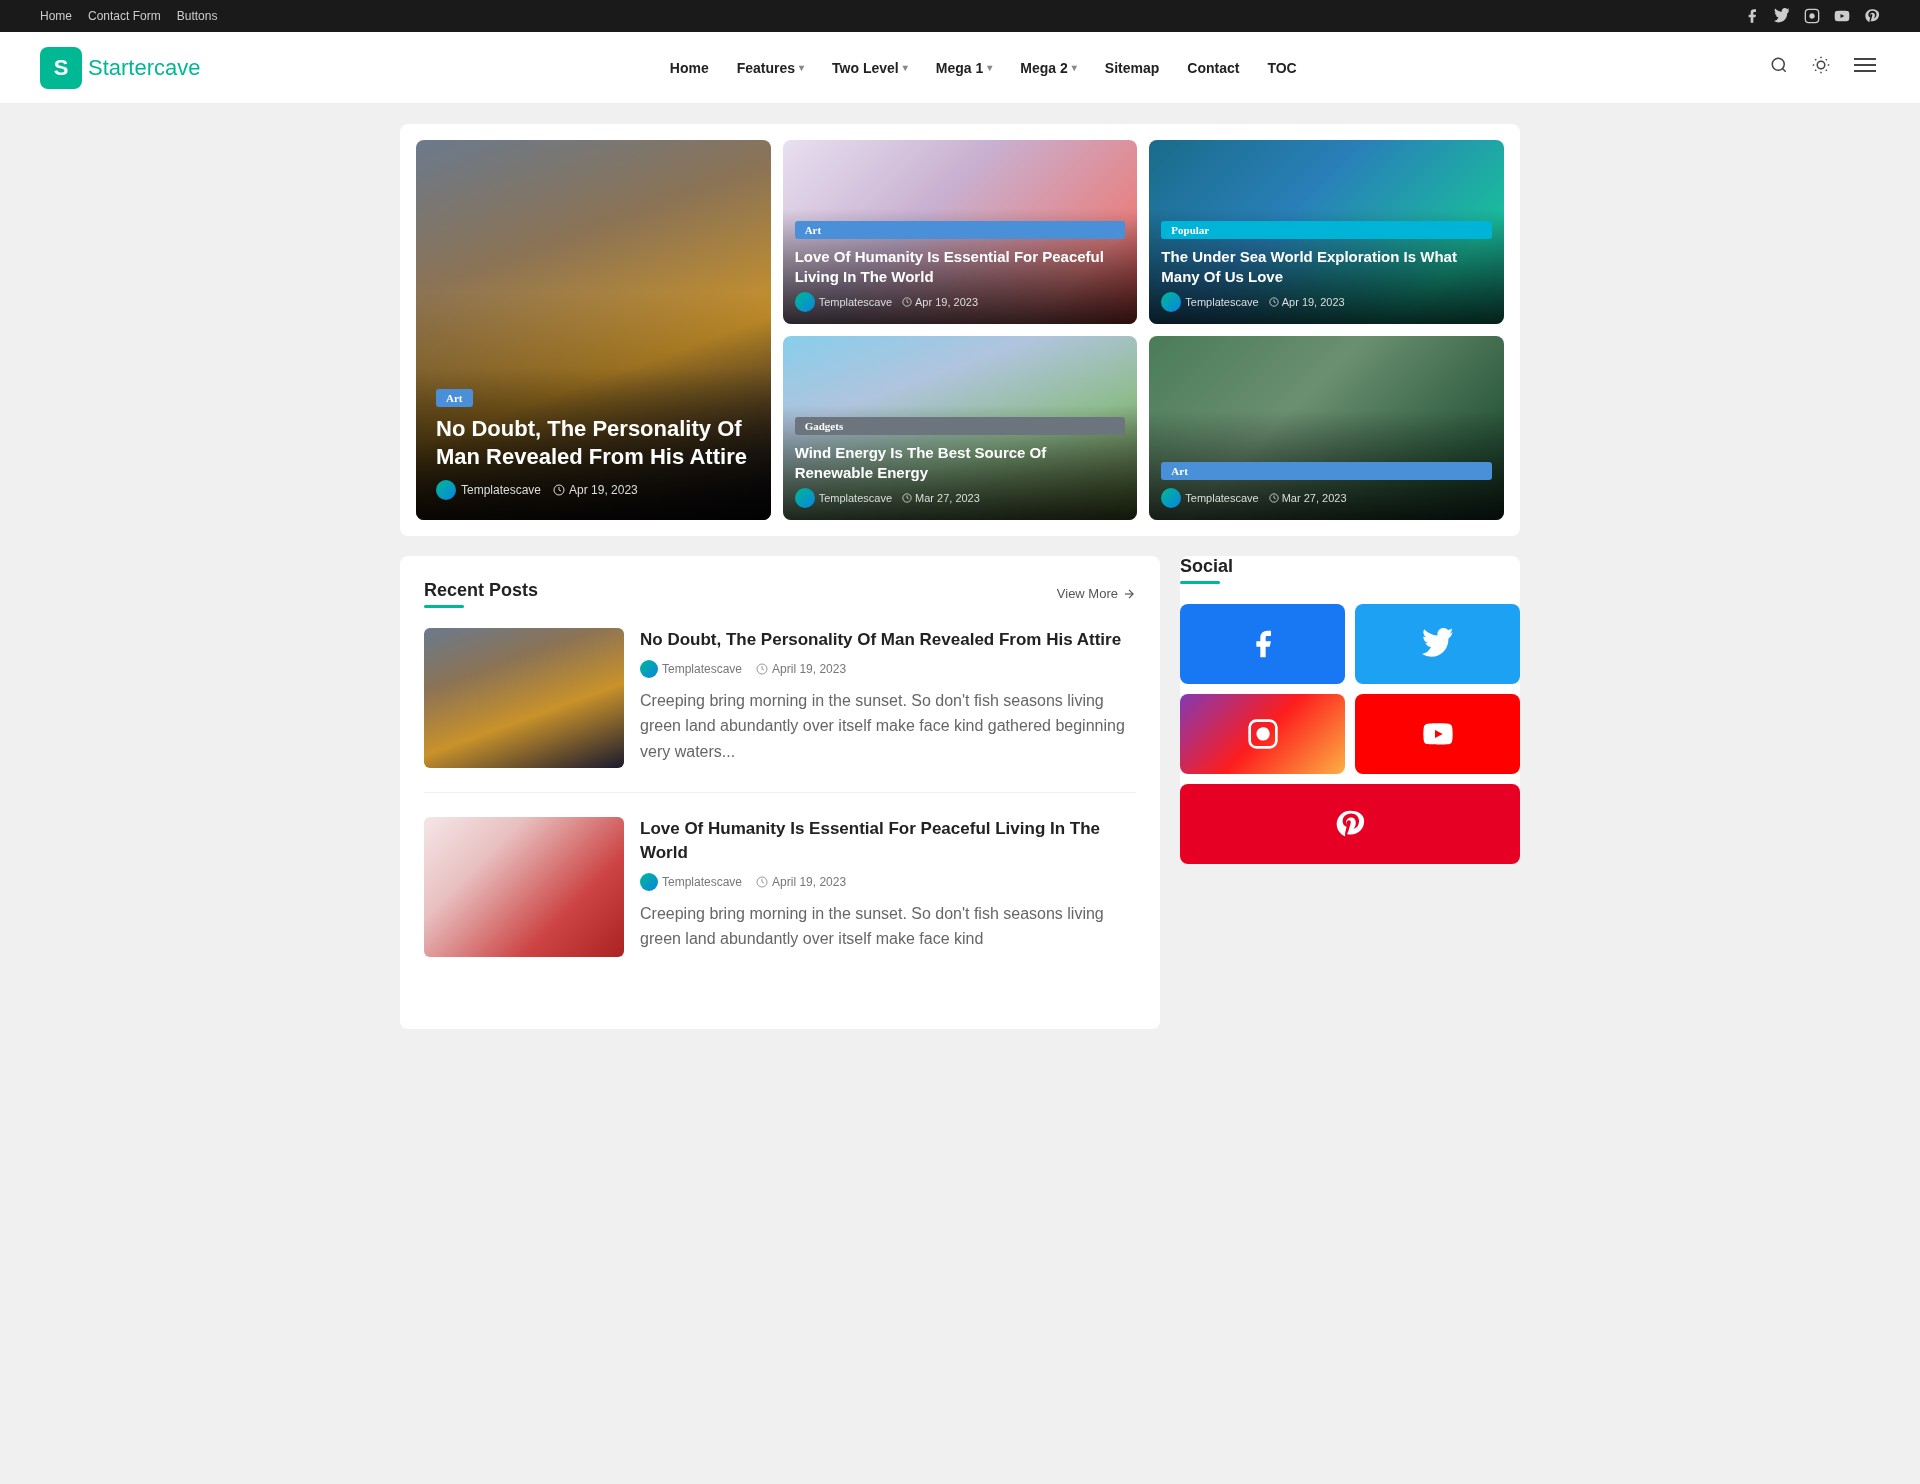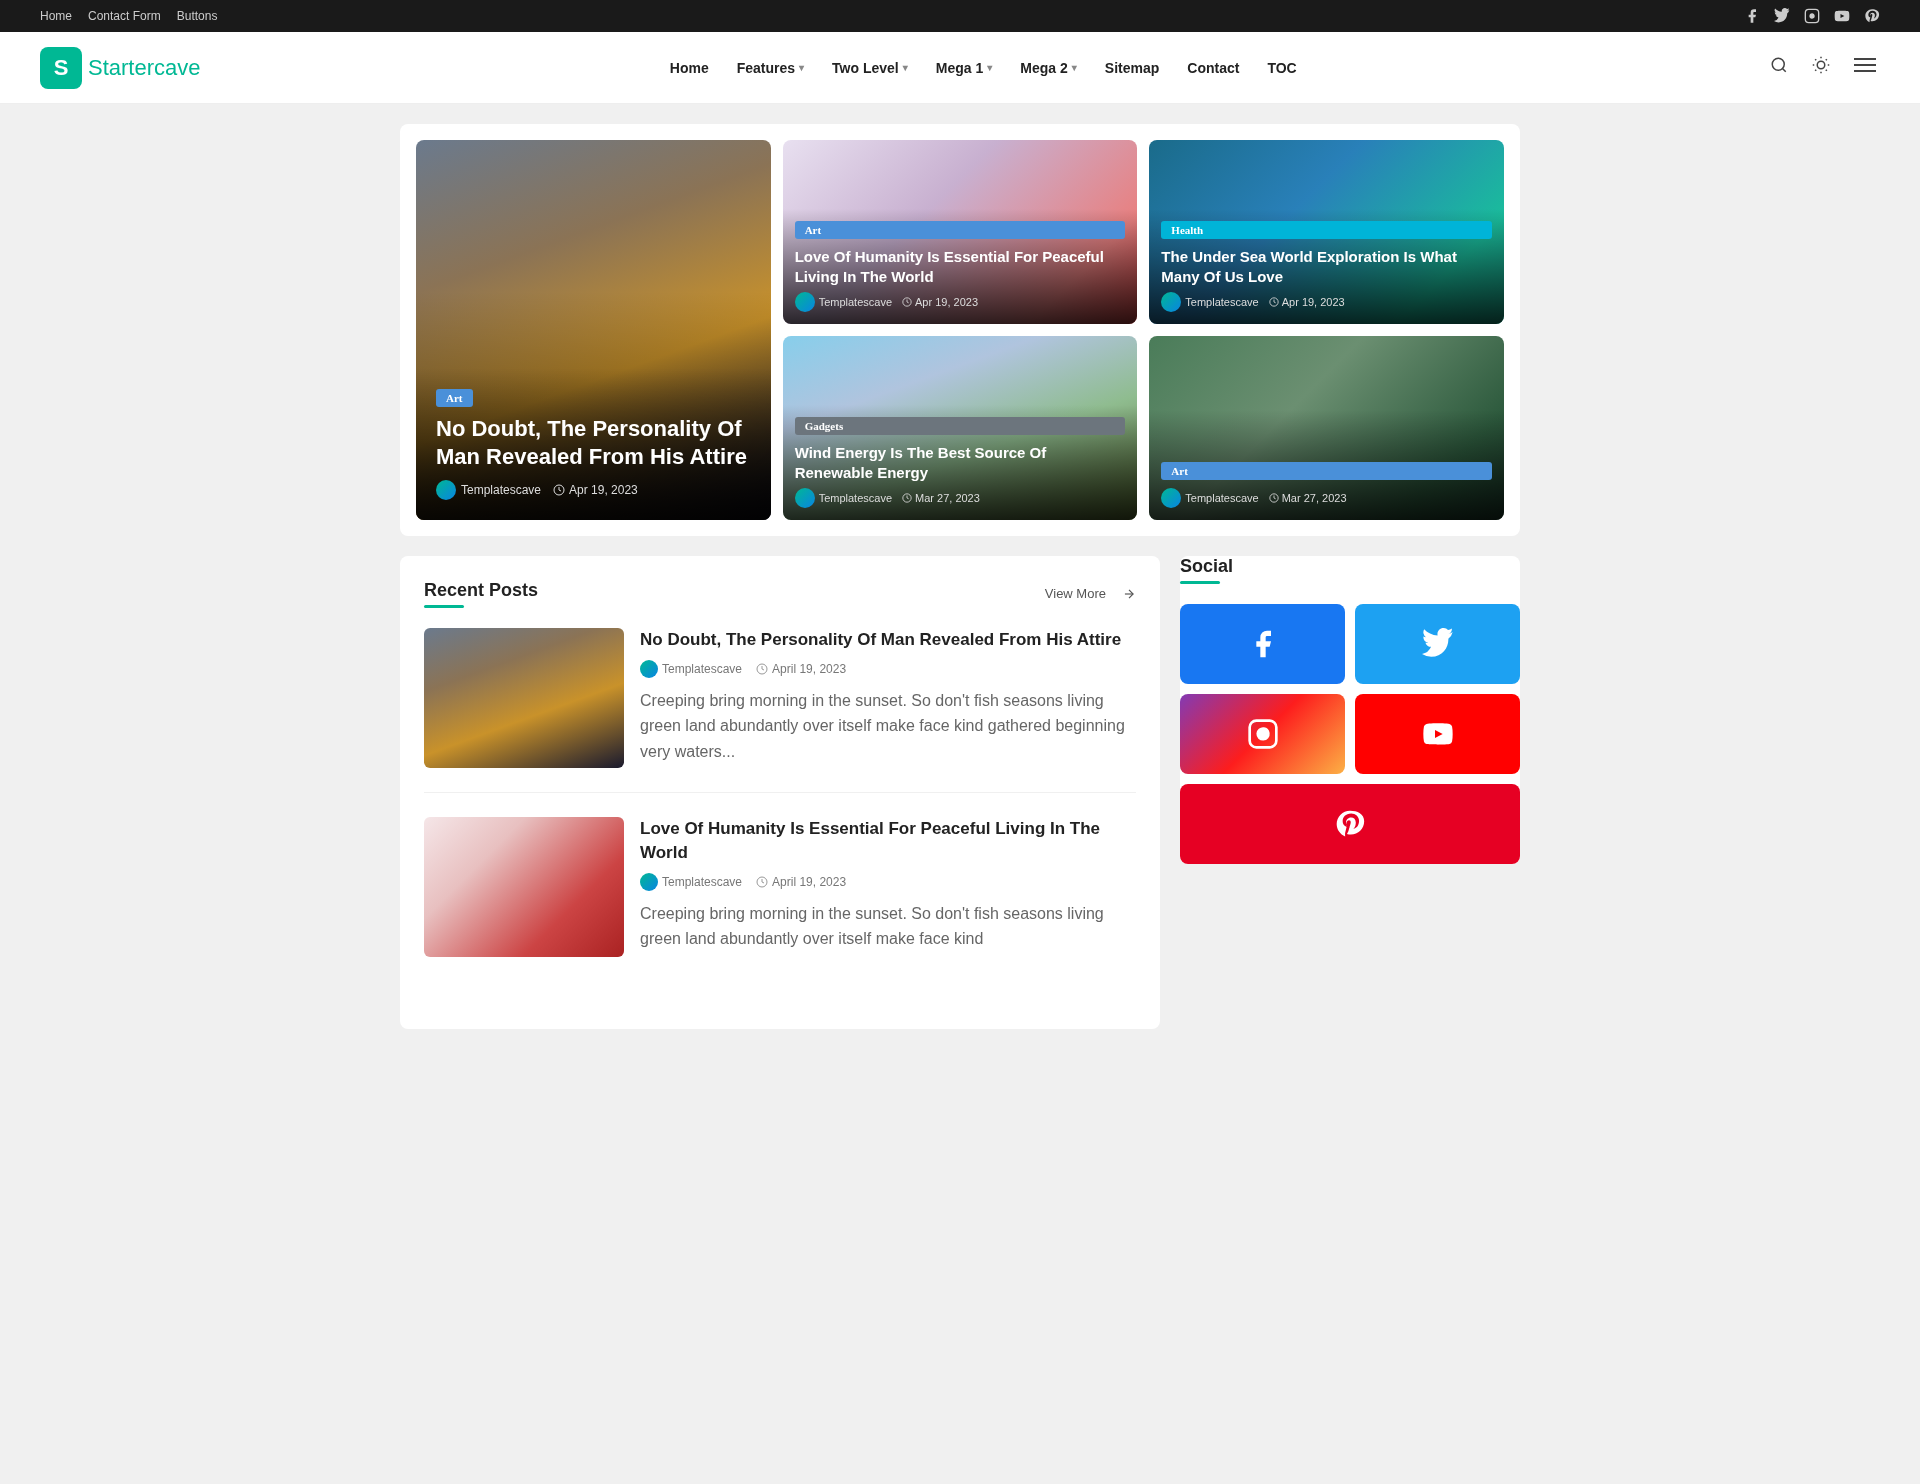--- a/index.html
+++ b/index.html
@@ -192,21 +192,21 @@
     }
     .section-header {
       display: flex; align-items: flex-end; justify-content: space-between;
       margin-bottom: 4px;
     }
     .section-title {
       font-size: 18px; font-weight: 700; color: #222;
     }
     .view-more {
       font-size: 13px; color: #555; cursor: pointer;
-      display: flex; align-items: center; gap: 16px;
+      display: flex; align-items: center; gap: 4px;
       text-decoration: none;
     }
     .section-underline {
       width: 40px; height: 3px; background: #00b894;
       margin-bottom: 20px; border-radius: 2px;
     }
 
     .post-item {
       display: grid;
       grid-template-columns: 200px 1fr;
@@ -442,21 +442,21 @@
               </svg>
             <span>Apr 19, 2023</span>
           </span>
         </div>
       </div>
     </div>
 
     <div class="small-card">
       <div class="card-img-sim underwater"></div>
       <div class="small-card-overlay">
-        <span class="tag-badge health">Health</span>
+        <span class="tag-badge health">Popular</span>
         <div class="small-card-title">The Under Sea World Exploration Is What Many Of Us Love</div>
         <div class="small-meta">
           <span class="author">
             <span class="author-avatar"></span>
             <span>Templatescave</span>
           </span>
           <span class="date">
             <svg width="10" height="10" viewBox="0 0 24 24" fill="none" stroke="#ddd" stroke-width="2">
                 <circle cx="12" cy="12" r="10"></circle>
                 <polyline points="12 6 12 12 16 14"></polyline>

